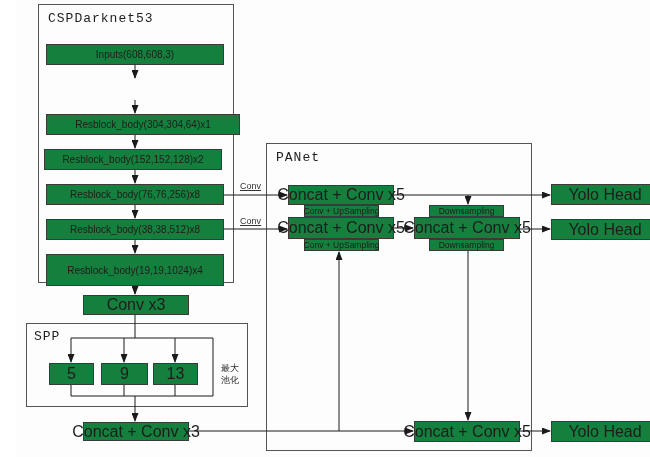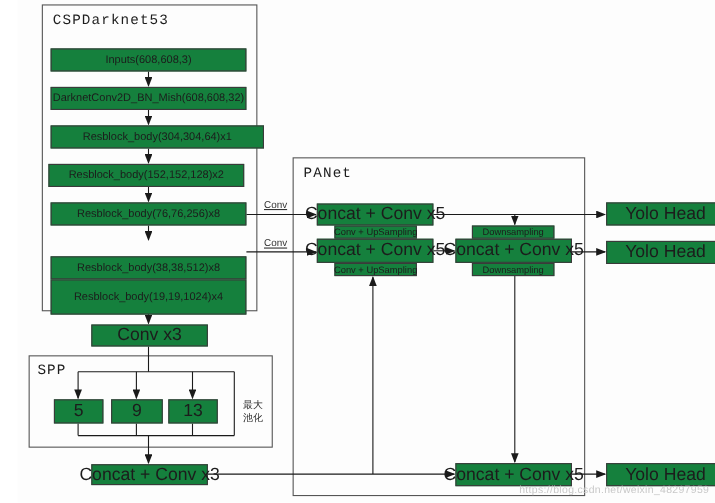--- a/index.html
+++ b/index.html
@@ -68,25 +68,24 @@
       <line x1="378" y1="228" x2="397" y2="228" marker-end="url(#arw)"></line>
       <line x1="504" y1="229" x2="534" y2="229" marker-end="url(#arw)"></line>
       <line x1="452" y1="251" x2="452" y2="420" marker-end="url(#arw)"></line>
       <line x1="173" y1="431" x2="397" y2="431" marker-end="url(#arw)"></line>
       <line x1="323" y1="431" x2="323" y2="252" marker-end="url(#arw)"></line>
       <line x1="504" y1="431" x2="534" y2="431" marker-end="url(#arw)"></line>
     </g>
   </svg>
 
   <div class="box" style="left:30px;top:44px;width:178px;height:21px">Inputs(608,608,3)</div>
-  <div class="box" style="left:30px;top:79px;width:178px;height:21px">DarknetConv2D_BN_Mish(608,608,32)</div>
   <div class="box" style="left:30px;top:114px;width:194px;height:21px">Resblock_body(304,304,64)x1</div>
   <div class="box" style="left:28px;top:149px;width:178px;height:21px">Resblock_body(152,152,128)x2</div>
   <div class="box" style="left:30px;top:184px;width:178px;height:21px">Resblock_body(76,76,256)x8</div>
-  <div class="box" style="left:30px;top:233px;width:178px;height:21px">Resblock_body(38,38,512)x8</div>
+  <div class="box" style="left:30px;top:219px;width:178px;height:21px">Resblock_body(38,38,512)x8</div>
   <div class="box" style="left:30px;top:254px;width:178px;height:32px">Resblock_body(19,19,1024)x4</div>
 
   <div class="box md" style="left:67px;top:295px;width:106px;height:20px">Conv x3</div>
 
   <div class="box md" style="left:33px;top:363px;width:45px;height:22px">5</div>
   <div class="box md" style="left:85px;top:363px;width:47px;height:22px">9</div>
   <div class="box md" style="left:137px;top:363px;width:45px;height:22px">13</div>
   <div class="note" style="left:202px;top:363px;width:24px">
     <span>最大</span><br>
     <span>池化</span>
@@ -105,15 +104,14 @@
   <div class="box small" style="left:413px;top:205px;width:75px;height:12px">Downsampling</div>
   <div class="box md" style="left:398px;top:217px;width:106px;height:22px">Concat + Conv x5</div>
   <div class="box small" style="left:413px;top:239px;width:75px;height:12px">Downsampling</div>
 
   <div class="box md" style="left:398px;top:421px;width:106px;height:21px">Concat + Conv x5</div>
 
   <div class="box md" style="left:535px;top:184px;width:108px;height:21px">Yolo Head</div>
   <div class="box md" style="left:535px;top:219px;width:108px;height:21px">Yolo Head</div>
   <div class="box md" style="left:535px;top:421px;width:108px;height:21px">Yolo Head</div>
 
-  <div class="wm" style="left:456px;top:440px">https://blog.csdn.net/weixin_48297959</div>
 
 </div>
 
 </body></html>

